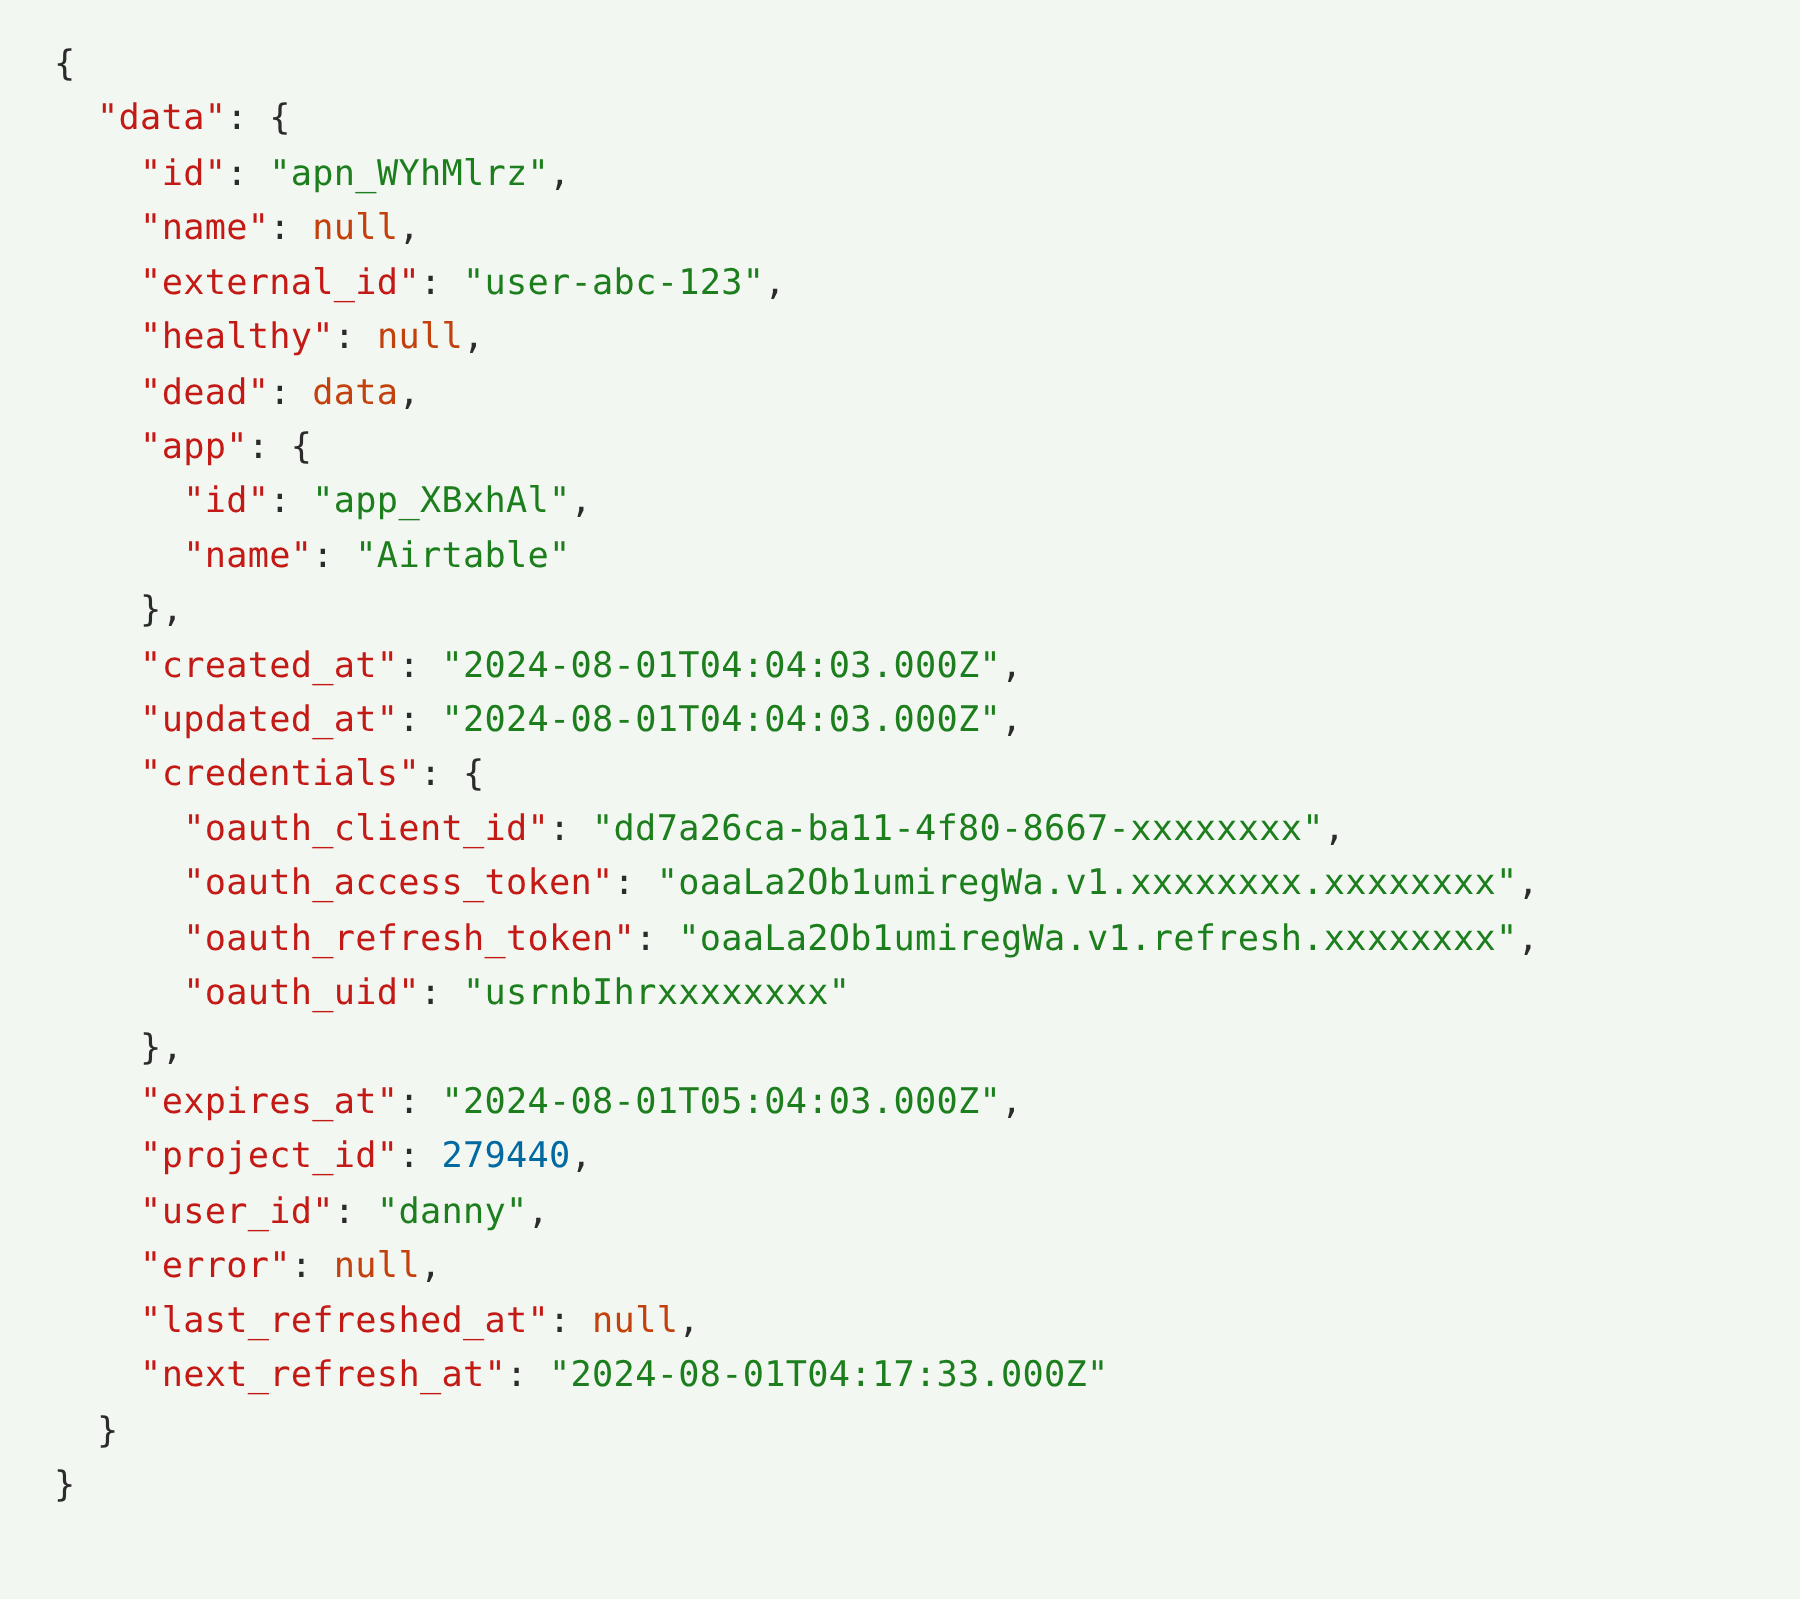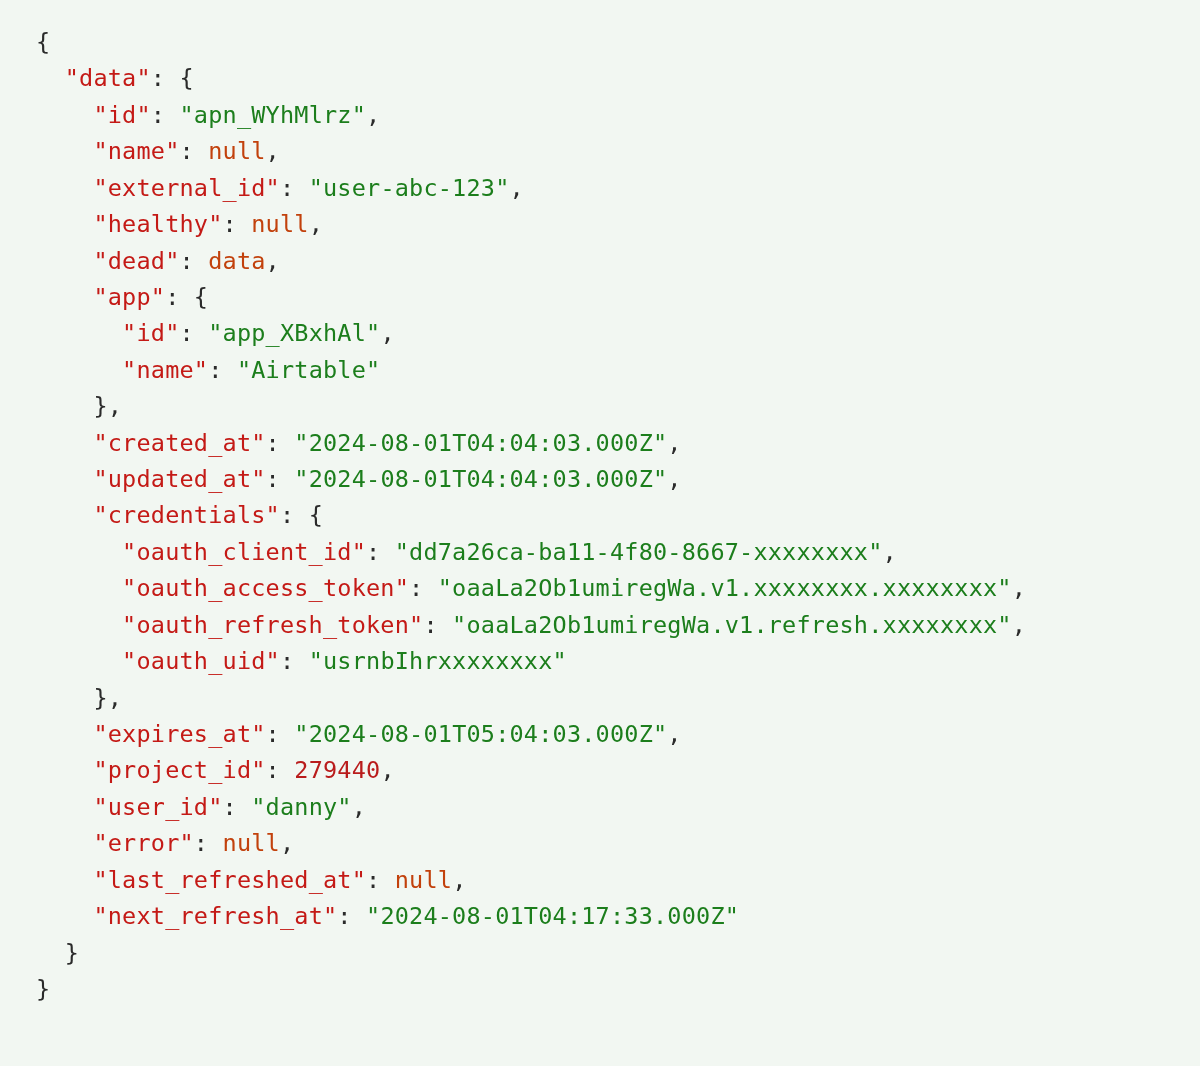--- a/index.html
+++ b/index.html
@@ -15,21 +15,21 @@
       color: #2b2b2b;
     }
     pre.code {
       margin: 0;
       padding: 24px 28px 24px 36px;
       white-space: pre;
       letter-spacing: 0.2px;
     }
     .tok-key    { color: #c41a16; }   
     .tok-string { color: #1c7e1c; }   
-    .tok-num    { color: #b91c1c; }   
+    .tok-num    { color: #0369a1; }   
     .tok-kw     { color: #c2410c; }   
     .tok-punct  { color: #2b2b2b; }   
   </style>
 </head>
 <body>
 
 <pre class="code" id="json-view"><span class="tok-punct">{</span>
   <span class="tok-key">"data"</span><span class="tok-punct">: </span><span class="tok-punct">{</span>
     <span class="tok-key">"id"</span><span class="tok-punct">: </span><span class="tok-string">"apn_WYhMlrz"</span><span class="tok-punct">,</span>
     <span class="tok-key">"name"</span><span class="tok-punct">: </span><span class="tok-kw">null</span><span class="tok-punct">,</span>

